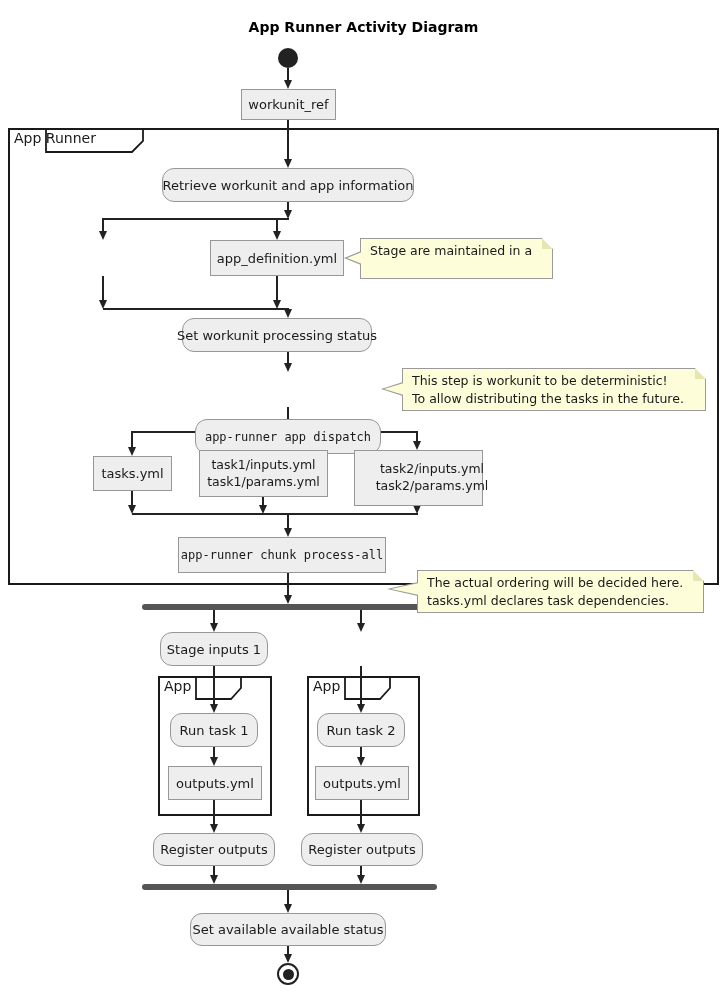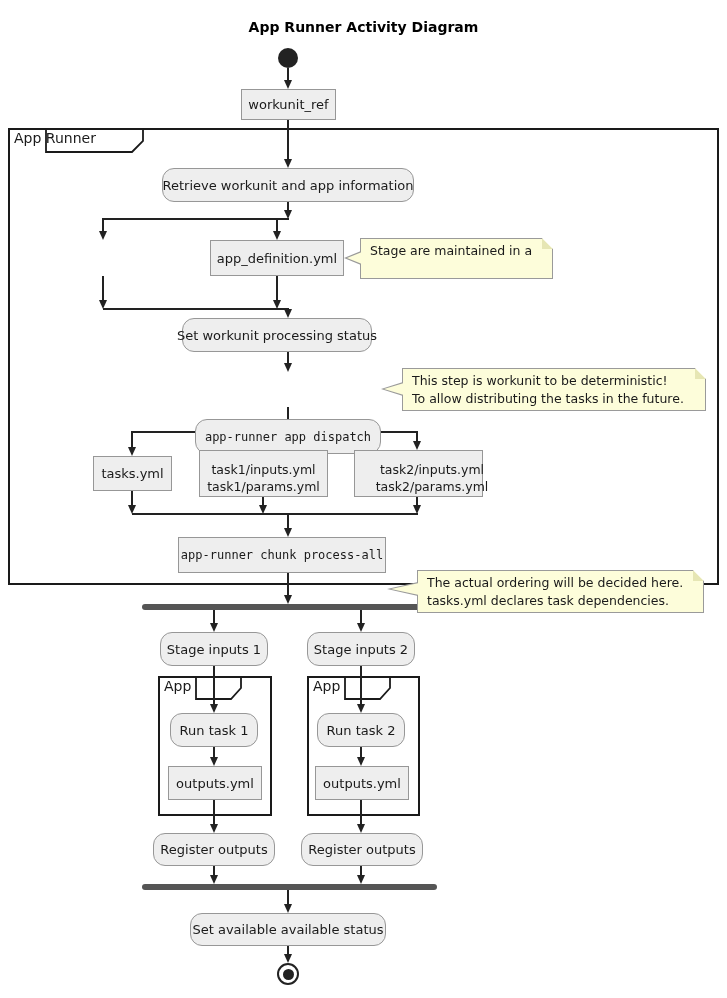--- a/index.html
+++ b/index.html
@@ -7,21 +7,21 @@
           font-family:"DejaVu Sans","Liberation Sans",sans-serif;color:#1a1a1a;overflow:hidden;}
   .title{position:absolute;top:19px;left:0;width:727px;text-align:center;
          font-size:14px;font-weight:bold;color:#000;}
   
   .box{position:absolute;display:flex;align-items:center;justify-content:center;
        text-align:center;font-size:13px;box-sizing:border-box;white-space:nowrap;}
   .act{background:var(--activity_fill,#eee);border:1.5px solid var(--activity_border,#979797);
        border-radius:12px;}
   .rect{background:var(--artifact_fill,#eee);border:1px solid var(--artifact_border,#979797);}
   .mono{font-family:"DejaVu Sans Mono","Liberation Mono",monospace;font-size:12px;}
-  .two{white-space:normal;line-height:1.35;font-size:12.5px;align-items:flex-end;}
+  .two{white-space:normal;line-height:1.35;font-size:12.5px;}
   
   .part{position:absolute;background:#fff;border:2px solid var(--partition_border,#1a1a1a);box-sizing:border-box;}
   .ptab{position:absolute;top:-2px;left:-2px;padding-left:37px;}
   .ptab svg path{fill:#fff;stroke:var(--partition_border,#1a1a1a);stroke-width:1.8;}
   .ptab .ptxt{position:absolute;top:2px;left:6px;font-size:14px;white-space:nowrap;}
   
   .vl{position:absolute;width:1.6px;background:var(--line,#222);}
   .hl{position:absolute;height:1.6px;background:var(--line,#222);}
   .arr{position:absolute;width:0;height:0;border-left:4.5px solid transparent;
        border-right:4.5px solid transparent;border-top:9px solid var(--line,#222);}
@@ -161,31 +161,28 @@
     </div>
   <div class="box act mono" style="left:195px;top:372px;width:186px;height:35px;margin-top:47px;">
       <span>app-runner app dispatch</span>
     </div>
   <div class="box rect" style="left:93px;top:456px;width:79px;height:35px;align-items:center;">
       <span>tasks.yml</span>
     </div>
   <div class="box rect two" style="left:199px;top:450px;width:129px;height:47px;">
     <span><span>task1/inputs.yml</span><br><span>task1/params.yml</span></span>
   </div>
-  <div class="box rect two" style="left:354px;top:450px;width:129px;height:47px;padding-left:27px;">
+  <div class="box rect two" style="left:354px;top:450px;width:129px;height:56px;padding-left:27px;">
     <span><span>task2/inputs.yml</span><br><span>task2/params.yml</span></span>
   </div>
   <div class="box rect mono" style="left:178px;top:537px;width:208px;height:36px;">
       <span>app-runner chunk process-all</span>
     </div>
   <div class="box act" style="left:160px;top:632px;width:108px;height:34px;">
       <span>Stage inputs 1</span>
-    </div>
-  <div class="box act" style="left:307px;top:632px;width:108px;height:34px;">
-      <span>Stage inputs 2</span>
     </div>
   <div class="box act" style="left:170px;top:713px;width:88px;height:34px;">
       <span>Run task 1</span>
     </div>
   <div class="box act" style="left:317px;top:713px;width:88px;height:34px;">
       <span>Run task 2</span>
     </div>
   <div class="box rect" style="left:168px;top:766px;width:94px;height:34px;">
       <span>outputs.yml</span>
     </div>

